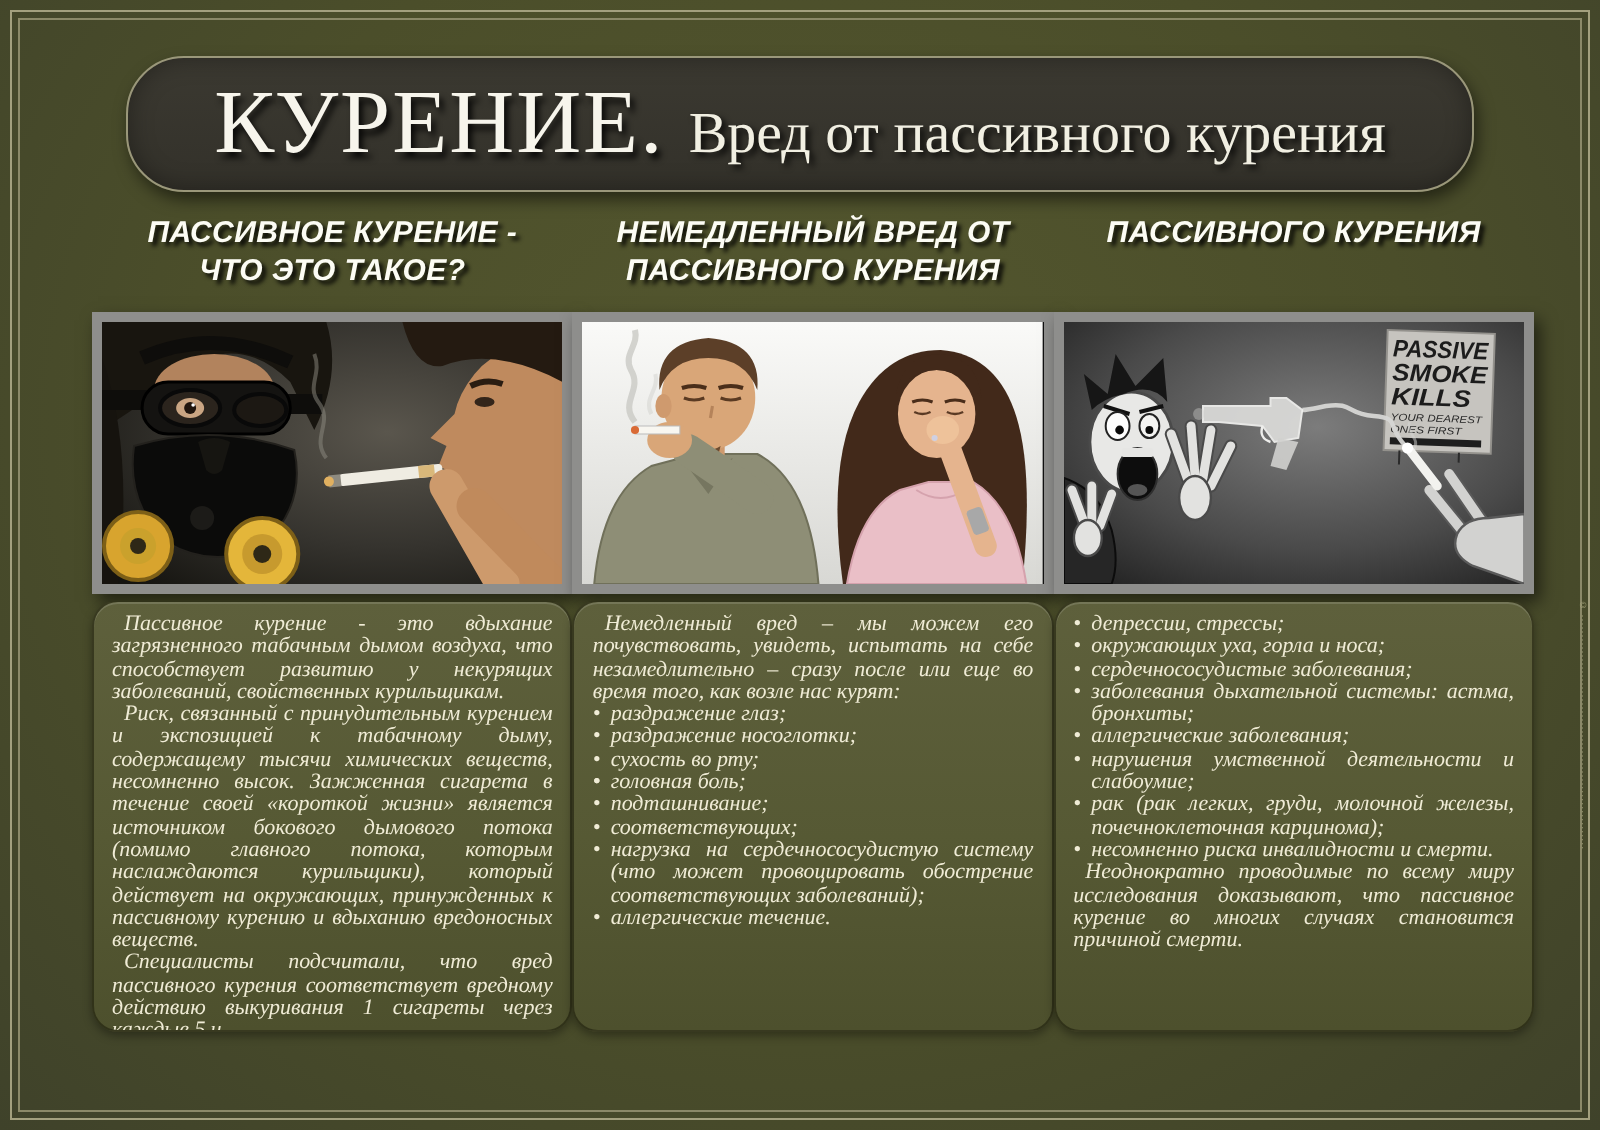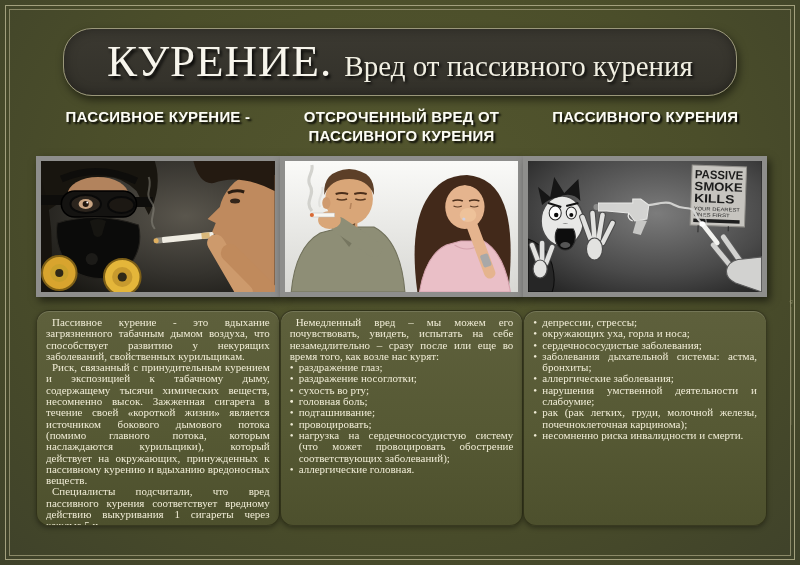--- a/index.html
+++ b/index.html
@@ -27,38 +27,38 @@
     font-family:"Liberation Serif",serif;font-size:45px;color:#f7f5ec;
     letter-spacing:1px;text-shadow:2px 3px 3px rgba(0,0,0,.85);
     margin-right:12px;
   }
   .main-subtitle{
     font-family:"Liberation Serif",serif;font-size:29px;color:#f1efe2;
     text-shadow:2px 2px 3px rgba(0,0,0,.85);
   }
 
   .columns{
-    position:absolute;top:107px;left:36px;right:33px;
-    display:flex;
+    position:absolute;top:107px;left:46px;right:33px;
+    display:flex;font-style:italic;
   }
   .column{flex:1;display:flex;flex-direction:column;min-width:0;}
   .col-heading{
     min-height:40px;text-align:center;
     font-weight:bold;font-size:15px;line-height:19px;
     color:#fcfcf4;text-shadow:2px 2px 2px rgba(0,0,0,.9);
     margin-bottom:9px;letter-spacing:.2px;
   }
   .image-frame{
     flex:none;height:131px;border:5px solid #8e8e8c;background:#111;
     box-shadow:3px 4px 8px rgba(0,0,0,.55);
   }
   svg.photo{display:block;width:100%;height:100%;}
 
   .panel{
-    margin-top:13px;height:216px;border-radius:13px;box-sizing:border-box;
+    margin-top:3px;height:216px;border-radius:13px;box-sizing:border-box;
     background:linear-gradient(180deg,#5e603c 0%,#565934 55%,#4d502d 100%);
     border:1px solid rgba(25,25,10,.55);
     box-shadow:inset 0 1px 0 rgba(255,255,255,.14), 0 2px 5px rgba(0,0,0,.35);
     padding:6px 9px;overflow:hidden;
     font-family:"Liberation Serif",serif;font-size:11px;line-height:11.3px;
     color:#f0ecd6;text-align:justify;
   }
   .panel p{margin:0;text-indent:6px;}
   .panel p.no-indent{text-indent:0;}
   ul.bullets{margin:0;padding:0;list-style:none;}
@@ -80,20 +80,21 @@
 
 <div class="header-box">
   <span class="main-title">КУРЕНИЕ.</span><span class="main-subtitle">Вред от пассивного курения</span>
 </div>
 
 <div class="columns">
 
   <div class="column">
     <div class="col-heading">
       <div>ПАССИВНОЕ КУРЕНИЕ -</div>
+      <div>ЧТО ЭТО ТАКОЕ?</div>
     </div>
     <div class="image-frame">
       <svg class="photo" viewBox="0 0 230 131" preserveAspectRatio="none">
         <defs>
           <radialGradient id="g1" cx="62%" cy="42%" r="80%">
             <stop offset="0%" stop-color="#5a564d"></stop>
               <stop offset="55%" stop-color="#35332e"></stop>
               <stop offset="100%" stop-color="#14130f"></stop>
           </radialGradient>
         </defs>
@@ -142,21 +143,21 @@
     </div>
     <div class="panel">
       <p>Пассивное курение - это вдыхание загрязненного табачным дымом воздуха, что способствует развитию у некурящих заболеваний, свойственных курильщикам.</p>
       <p>Риск, связанный с принудительным курением и экспозицией к табачному дыму, содержащему тысячи химических веществ, несомненно высок. Зажженная сигарета в течение своей «короткой жизни» является источником бокового дымового потока (помимо главного потока, которым наслаждаются курильщики), который действует на окружающих, принужденных к пассивному курению и вдыханию вредоносных веществ.</p>
       <p>Специалисты подсчитали, что вред пассивного курения соответствует вредному действию выкуривания 1 сигареты через каждые 5 ч.</p>
     </div>
   </div>
 
   <div class="column">
     <div class="col-heading">
-      <div>ОТСРОЧЕННЫЙ ВРЕД ОТ</div>
+      <div>НЕМЕДЛЕННЫЙ ВРЕД ОТ</div>
       <div>ПАССИВНОГО КУРЕНИЯ</div>
     </div>
     <div class="image-frame">
       <svg class="photo" viewBox="0 0 226 131" preserveAspectRatio="none">
         <defs>
           <linearGradient id="g2" x1="0" y1="0" x2="0" y2="1">
             <stop offset="0%" stop-color="#fafaf8"></stop>
               <stop offset="100%" stop-color="#d8d8d4"></stop>
           </linearGradient>
         </defs>
@@ -204,23 +205,23 @@
     </div>
     <div class="panel">
       <p>Немедленный вред – мы можем его почувствовать, увидеть, испытать на себе незамедлительно – сразу после или еще во время того, как возле нас курят:</p>
       <ul class="bullets">
         <li><span class="bullet-glyph">•</span><span>раздражение глаз;</span></li>
         <li><span class="bullet-glyph">•</span><span>раздражение носоглотки;</span></li>
         <li><span class="bullet-glyph">•</span><span>сухость во рту;</span></li>
         <li><span class="bullet-glyph">•</span></li>
         <li><span class="bullet-glyph">•</span><span>головная боль;</span></li>
         <li><span class="bullet-glyph">•</span><span>подташнивание;</span></li>
-        <li><span class="bullet-glyph">•</span><span>провоцировать;</span></li>
+        <li><span class="bullet-glyph">•</span><span>соответствующих;</span></li>
         <li><span class="bullet-glyph">•</span><span>нагрузка на сердечнососудистую систему (что может провоцировать обострение соответствующих заболеваний);</span></li>
-        <li><span class="bullet-glyph">•</span><span>аллергические головная.</span></li>
+        <li><span class="bullet-glyph">•</span><span>аллергические течение.</span></li>
       </ul>
     </div>
   </div>
 
   <div class="column">
     <div class="col-heading">
       <div>ПАССИВНОГО КУРЕНИЯ</div>
     </div>
     <div class="image-frame">
       <svg class="photo" viewBox="0 0 232 131" preserveAspectRatio="none">
@@ -308,18 +309,19 @@
       <ul class="bullets">
         <li><span class="bullet-glyph">•</span><span>депрессии, стрессы;</span></li>
         <li><span class="bullet-glyph">•</span><span>окружающих уха, горла и носа;</span></li>
         <li><span class="bullet-glyph">•</span><span>сердечнососудистые заболевания;</span></li>
         <li><span class="bullet-glyph">•</span><span>заболевания дыхательной системы: астма, бронхиты;</span></li>
         <li><span class="bullet-glyph">•</span><span>аллергические заболевания;</span></li>
         <li><span class="bullet-glyph">•</span><span>нарушения умственной деятельности и слабоумие;</span></li>
         <li><span class="bullet-glyph">•</span><span>рак (рак легких, груди, молочной железы, почечноклеточная карцинома);</span></li>
         <li><span class="bullet-glyph">•</span><span>несомненно риска инвалидности и смерти.</span></li>
       </ul>
+      <p>Неоднократно проводимые по всему миру исследования доказывают, что пассивное курение во многих случаях становится причиной смерти.</p>
     </div>
   </div>
 
 </div>
 
 <div class="side-credit">© ···························································</div>
 
 </body></html>

